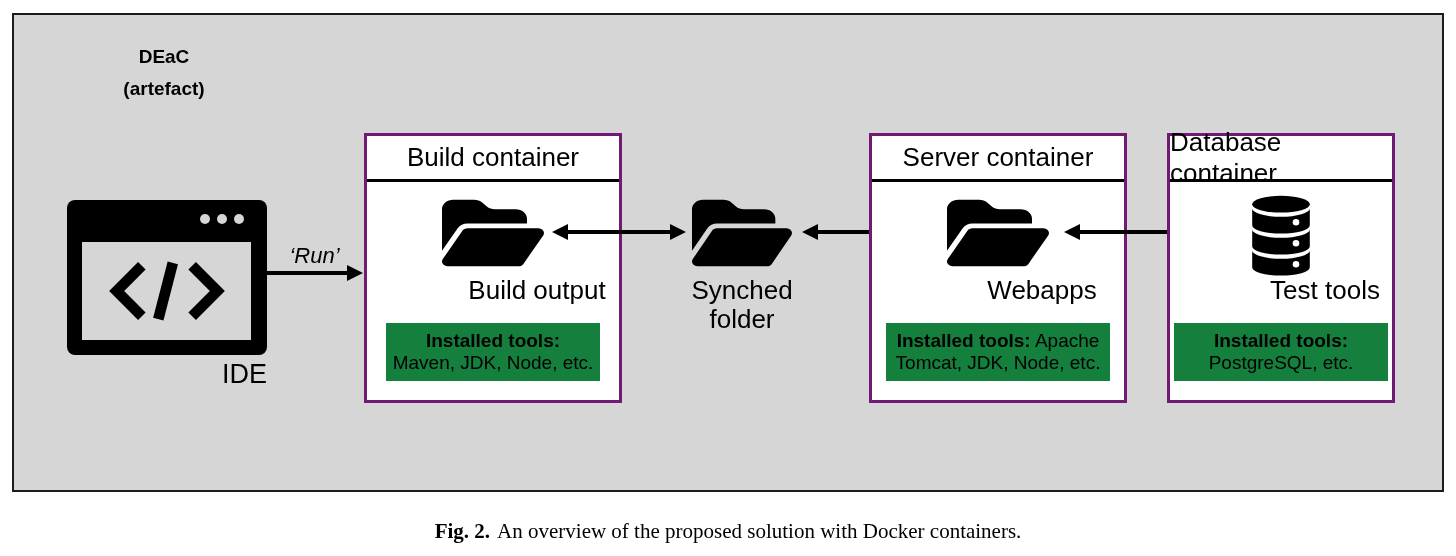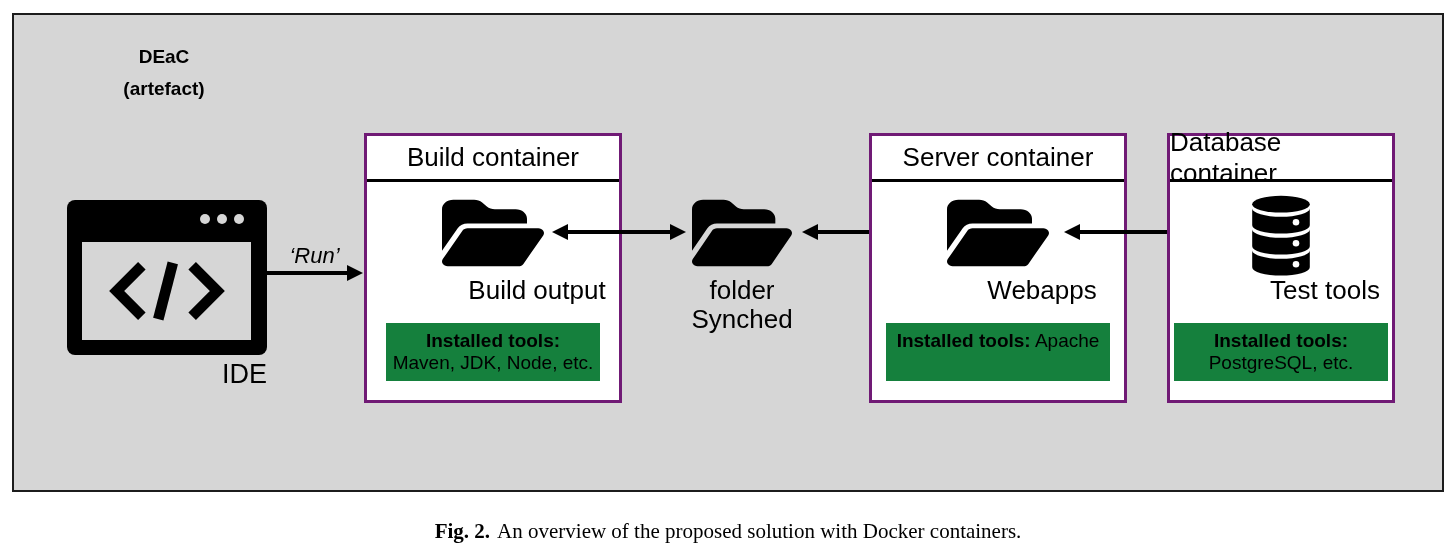--- a/index.html
+++ b/index.html
@@ -143,37 +143,38 @@
       </div>
     </div>
 
     <div class="h-arrow dbl arrow-1"></div>
 
     <div class="synched">
       <svg width="100" height="76" viewBox="0 0 576 512" preserveAspectRatio="none">
         <path fill="#000" d="M88.7 223.8L0 375.8V96C0 60.7 28.7 32 64 32H181.5c17 0 33.3 6.7 45.3 18.7l26.5 26.5c12 12 28.3 18.7 45.3 18.7H416c35.3 0 64 28.7 64 64v32H144c-22.8 0-43.8 12.1-55.3 31.8zm27.6 16.1C122.1 230 132.6 224 144 224H544c11.5 0 22 6.1 27.7 16.1s5.7 22.2-.1 32.1l-112 192C453.9 474 443.4 480 432 480H32c-11.5 0-22-6.1-27.7-16.1s-5.7-22.2 .1-32.1l112-192z"></path>
       </svg>
       <div class="synched-label">
+        <div>Synched</div>
         <div>folder</div>
-        <div>Synched</div>
       </div>
     </div>
 
     <div class="h-arrow dbl arrow-2"></div>
 
     <div class="box c-server">
       <div class="box-hdr">Server container</div>
       <div class="box-icon">
         <svg width="102" height="76" viewBox="0 0 576 512" preserveAspectRatio="none">
           <path fill="#000" d="M88.7 223.8L0 375.8V96C0 60.7 28.7 32 64 32H181.5c17 0 33.3 6.7 45.3 18.7l26.5 26.5c12 12 28.3 18.7 45.3 18.7H416c35.3 0 64 28.7 64 64v32H144c-22.8 0-43.8 12.1-55.3 31.8zm27.6 16.1C122.1 230 132.6 224 144 224H544c11.5 0 22 6.1 27.7 16.1s5.7 22.2-.1 32.1l-112 192C453.9 474 443.4 480 432 480H32c-11.5 0-22-6.1-27.7-16.1s-5.7-22.2 .1-32.1l112-192z"></path>
         </svg>
       </div>
       <div class="box-item-label">Webapps</div>
       <div class="tools">
         <div class="t-line"><b>Installed tools:</b><span> Apache</span></div>
+        <div class="t-line">Tomcat, JDK, Node, etc.</div>
       </div>
     </div>
 
     <div class="h-arrow dbl arrow-3"></div>
 
     <div class="box c-db">
       <div class="box-hdr">Database container</div>
       <div class="box-icon">
         <svg width="60" height="82" viewBox="0 0 100 136">
           <g fill="#000">

